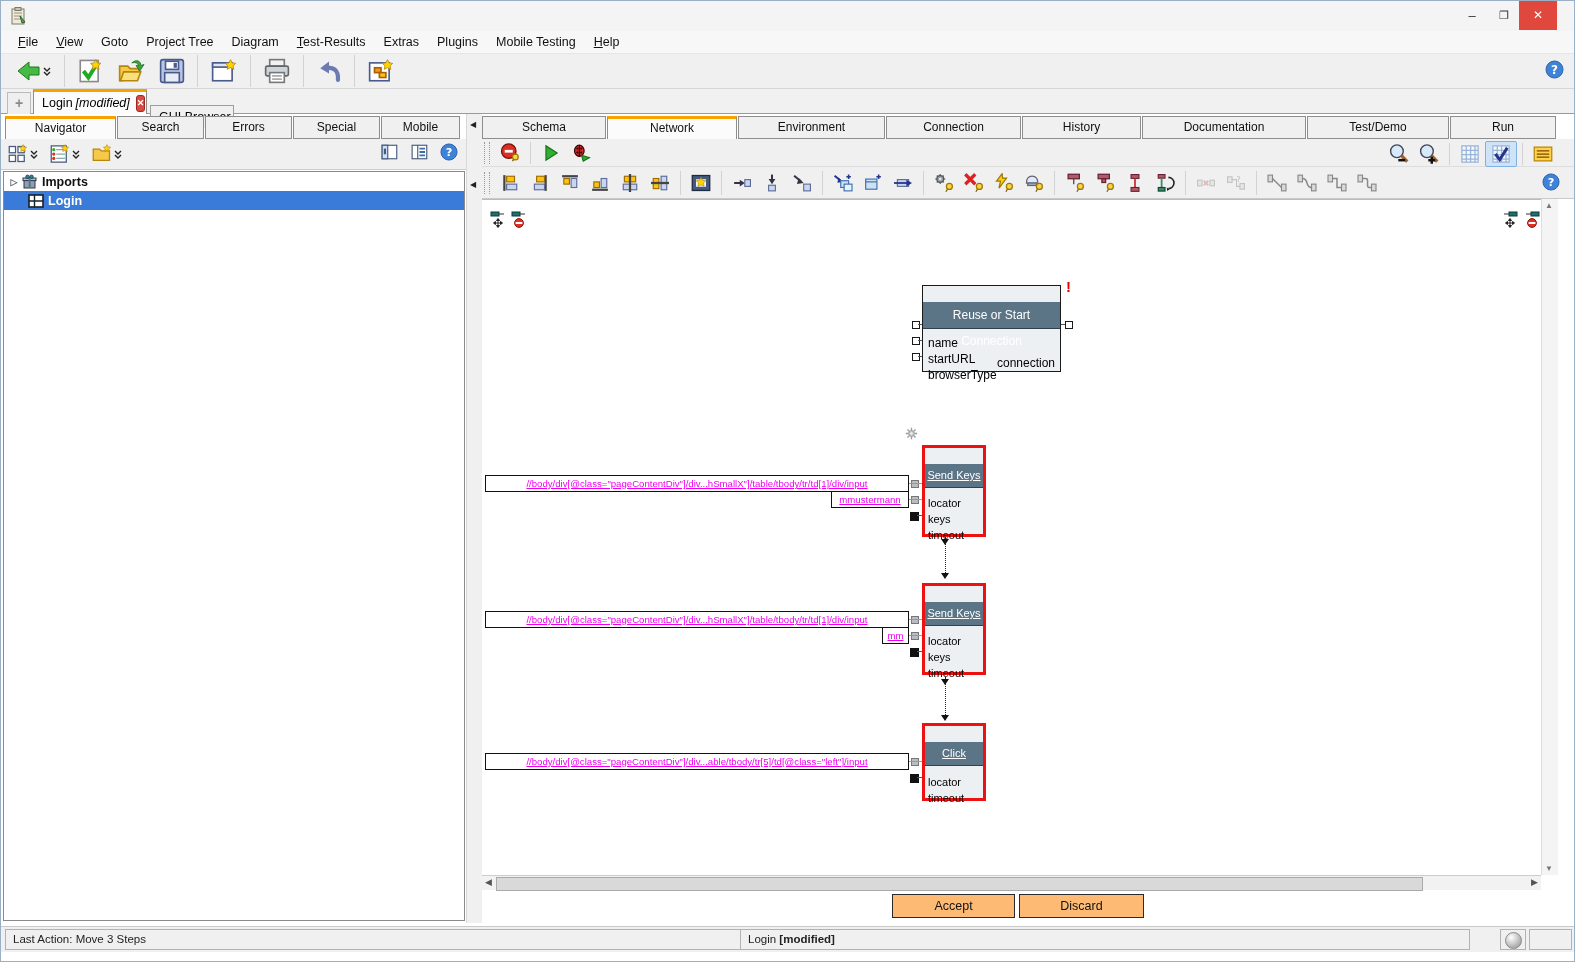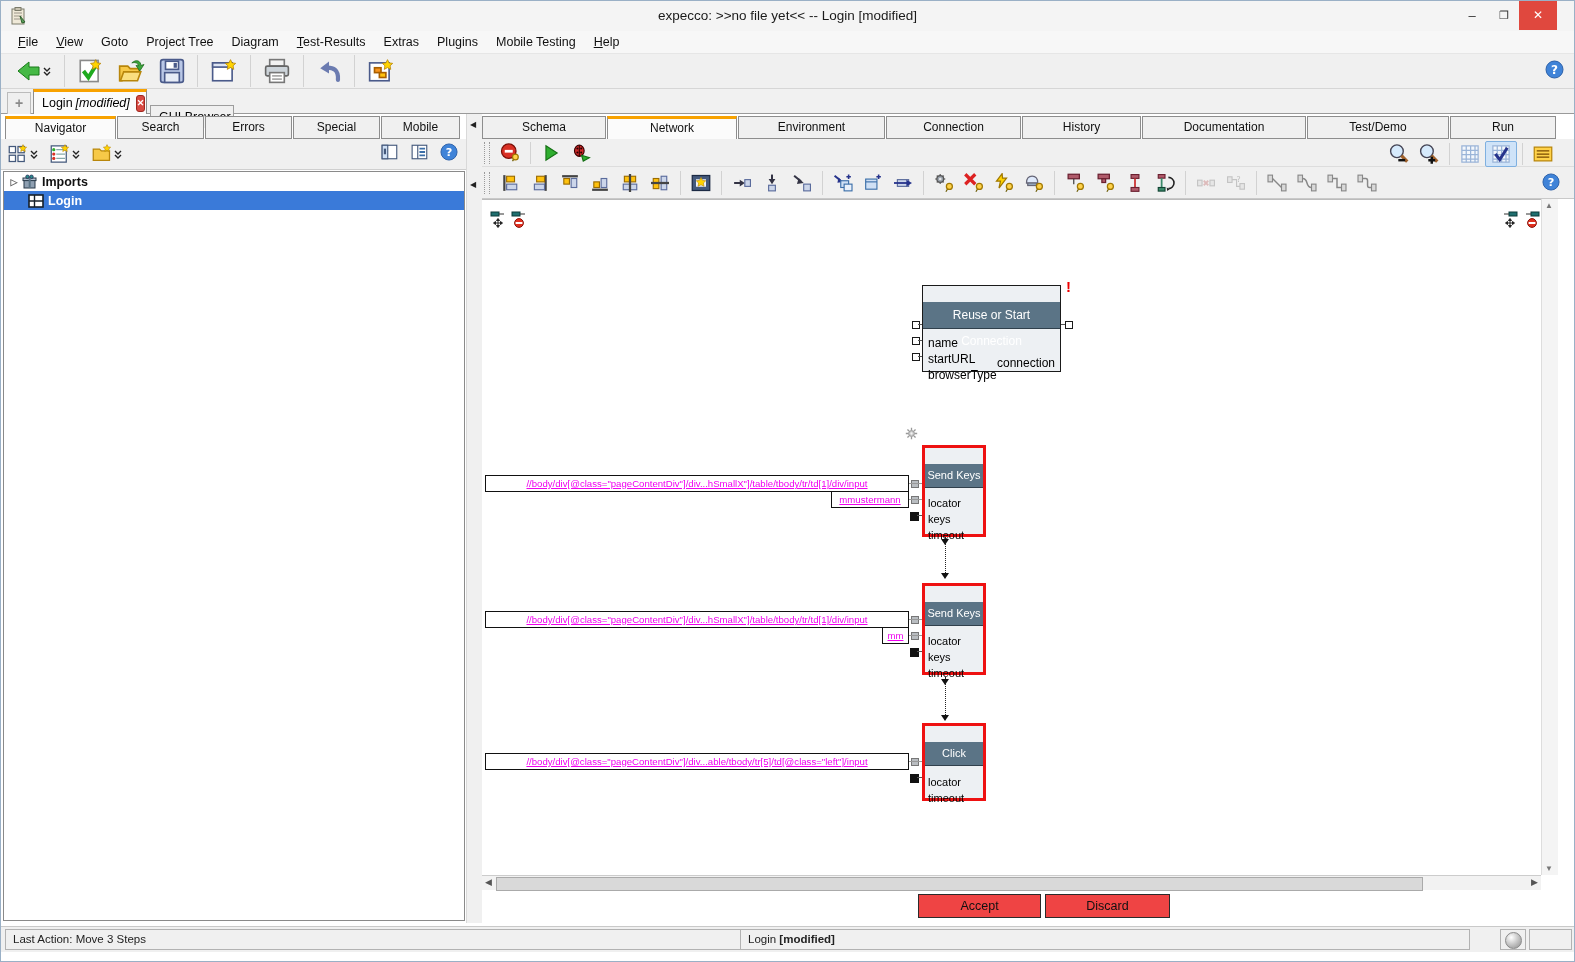--- a/index.html
+++ b/index.html
@@ -70,58 +70,57 @@
   #vscroll .arr{position:absolute;left:3px;font-size:8px;color:#777;}
   #hscroll{position:absolute;left:481px;top:874px;width:1059px;height:15px;background:#f2f2f2;border-top:1px solid #ccc;box-sizing:border-box;}
   #hscroll .arr{position:absolute;top:1px;font-size:9px;color:#555;}
   #hthumb{position:absolute;left:14px;top:1px;width:925px;height:12px;background:#d9d9d9;border:1px solid #aaa;}
 
   .block{position:absolute;background:#edf0f3;box-sizing:border-box;}
   .block.plain{border:1px solid #1a1a1a;}
   .block.selected{border:3px solid #ee1111;}
   .bhead{background:#5b7486;color:#fff;text-align:center;border-bottom:1px solid #30404c;margin-top:16px;}
   .bhead.big{font-size:12px;height:26px;line-height:26px;}
-  .bhead.small{font-size:11px;height:23px;line-height:23px;}
+  .bhead.small{font-size:11px;height:23px;line-height:23px;text-decoration:underline;}
   .brow{height:16px;line-height:16px;font-size:11px;color:#000;padding-left:3px;position:relative;white-space:nowrap;}
   .brow.big{font-size:12px;padding-left:5px;}
   .out-label{position:absolute;right:5px;top:0;margin-top:20px;}
 
   .psq{position:absolute;width:6px;height:6px;background:#fff;border:1px solid #1a1a1a;}
   .psq.grey{background:#b9bdc1;border-color:#777;}
   .psq.black{width:7px;height:7px;background:#111;border-color:#111;}
   .pstub{position:absolute;height:1px;background:#555;}
 
   .valbox{position:absolute;box-sizing:border-box;height:17px;background:#fff;border:1px solid #111;color:#f000f0;font-size:9.6px;line-height:15px;text-align:center;white-space:nowrap;overflow:hidden;text-decoration:underline;padding:0 1px;}
   .dotline{position:absolute;width:0;border-left:1px dotted #222;}
   .ahead{position:absolute;width:0;height:0;border-left:4px solid transparent;border-right:4px solid transparent;border-top:6px solid #111;}
   .err{position:absolute;color:#ee0000;font-weight:bold;font-size:15px;}
 
   
-  .actbtn{position:absolute;height:24px;box-sizing:border-box;background:#ef4444;border:1px solid #2b2b2b;text-align:center;font-size:12.5px;line-height:22px;color:#111;margin-left:26px;}
+  .actbtn{position:absolute;height:24px;box-sizing:border-box;background:#fdba74;border:1px solid #2b2b2b;text-align:center;font-size:12.5px;line-height:22px;color:#111;}
 
   
   #statusbar{position:absolute;left:0;top:925px;width:100%;height:26px;background:#f0f0f0;border-top:1px solid #c9c9c9;box-sizing:border-box;}
   .scell{position:absolute;top:2px;height:21px;border:1px solid #b2b2b2;background:#f0f0f0;box-sizing:border-box;font-size:11.5px;line-height:19px;color:#222;padding:0 7px;white-space:nowrap;overflow:hidden;}
   #sphere{width:15px;height:15px;border-radius:50%;border:1px solid #8a8a8a;background:radial-gradient(circle at 35% 30%,#ffffff,#b9b9b9 60%,#8f8f8f);margin:2px auto;}
 </style>
 </head>
 <body>
 
 <div id="window">
 
   <div id="titlebar">
     <span id="app-icon">
       <svg width="17" height="18" viewBox="0 0 17 18">
           <rect x="2" y="2" width="12" height="15" fill="#efe9d8" stroke="#7a7a6a"></rect>
           <rect x="5" y="0.5" width="6" height="3" fill="#c8c2b0" stroke="#7a7a6a"></rect>
           <path d="M4 6 h8 M4 9 h8 M4 12 h6" stroke="#9a9488" stroke-width="1"></path>
           <path d="M10 9 l5 6 -3 1z" fill="#5aa05a" stroke="#2e602e"></path>
         </svg>
     </span>
-    <span id="title-text">expecco: &gt;&gt;no file yet&lt;&lt; -- Login [modified]</span>
     <div id="btn-min" class="winbtn">–</div>
     <div id="btn-max" class="winbtn">❐</div>
     <div id="btn-close" class="winbtn">✕</div>
   </div>
 
   <div id="menubar">
     <span class="menu-item"><span></span><span class="mn-key">F</span><span>ile</span></span>
     <span class="menu-item"><span></span><span class="mn-key">V</span><span>iew</span></span>
     <span class="menu-item"><span>Goto</span><span class="mn-key"></span><span></span></span>
     <span class="menu-item"><span>Project Tree</span><span class="mn-key"></span><span></span></span>

